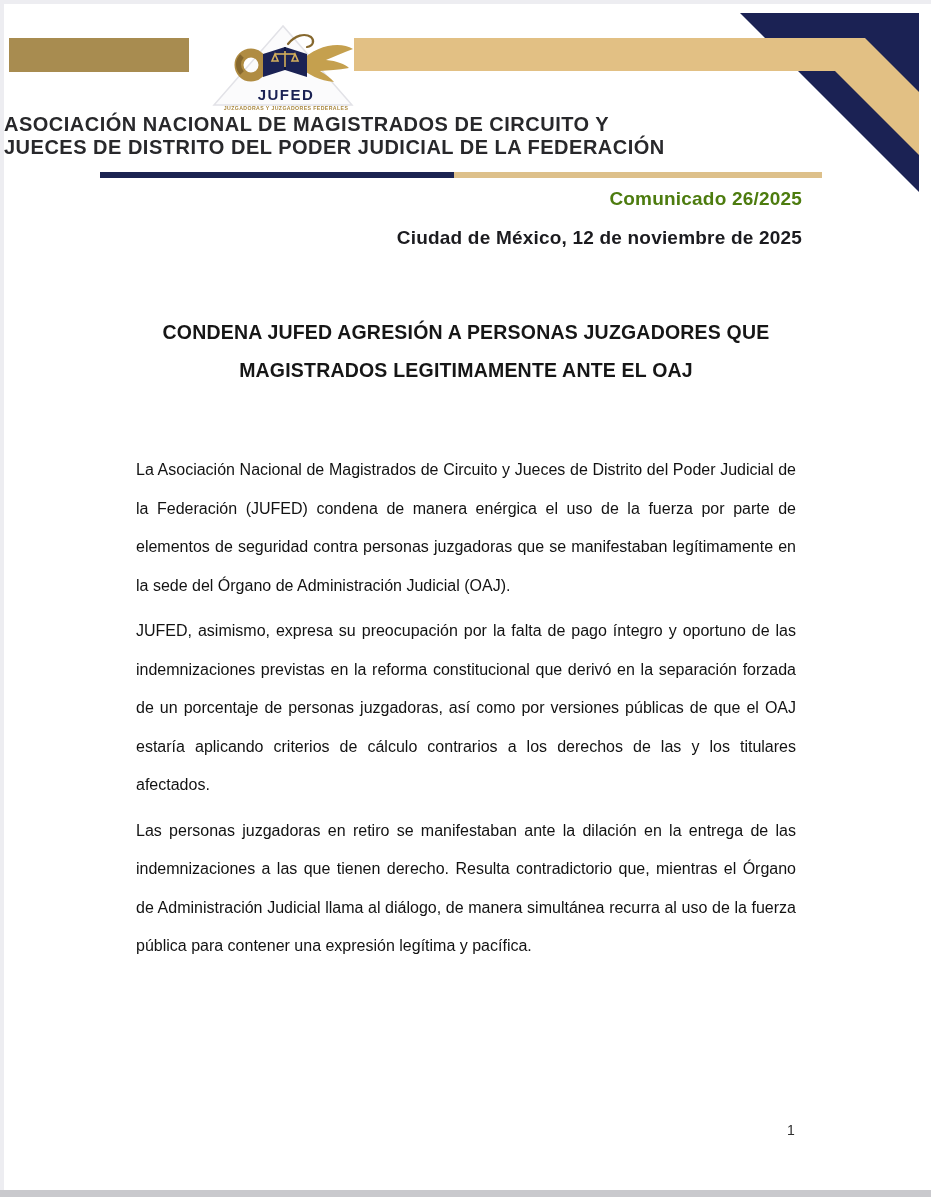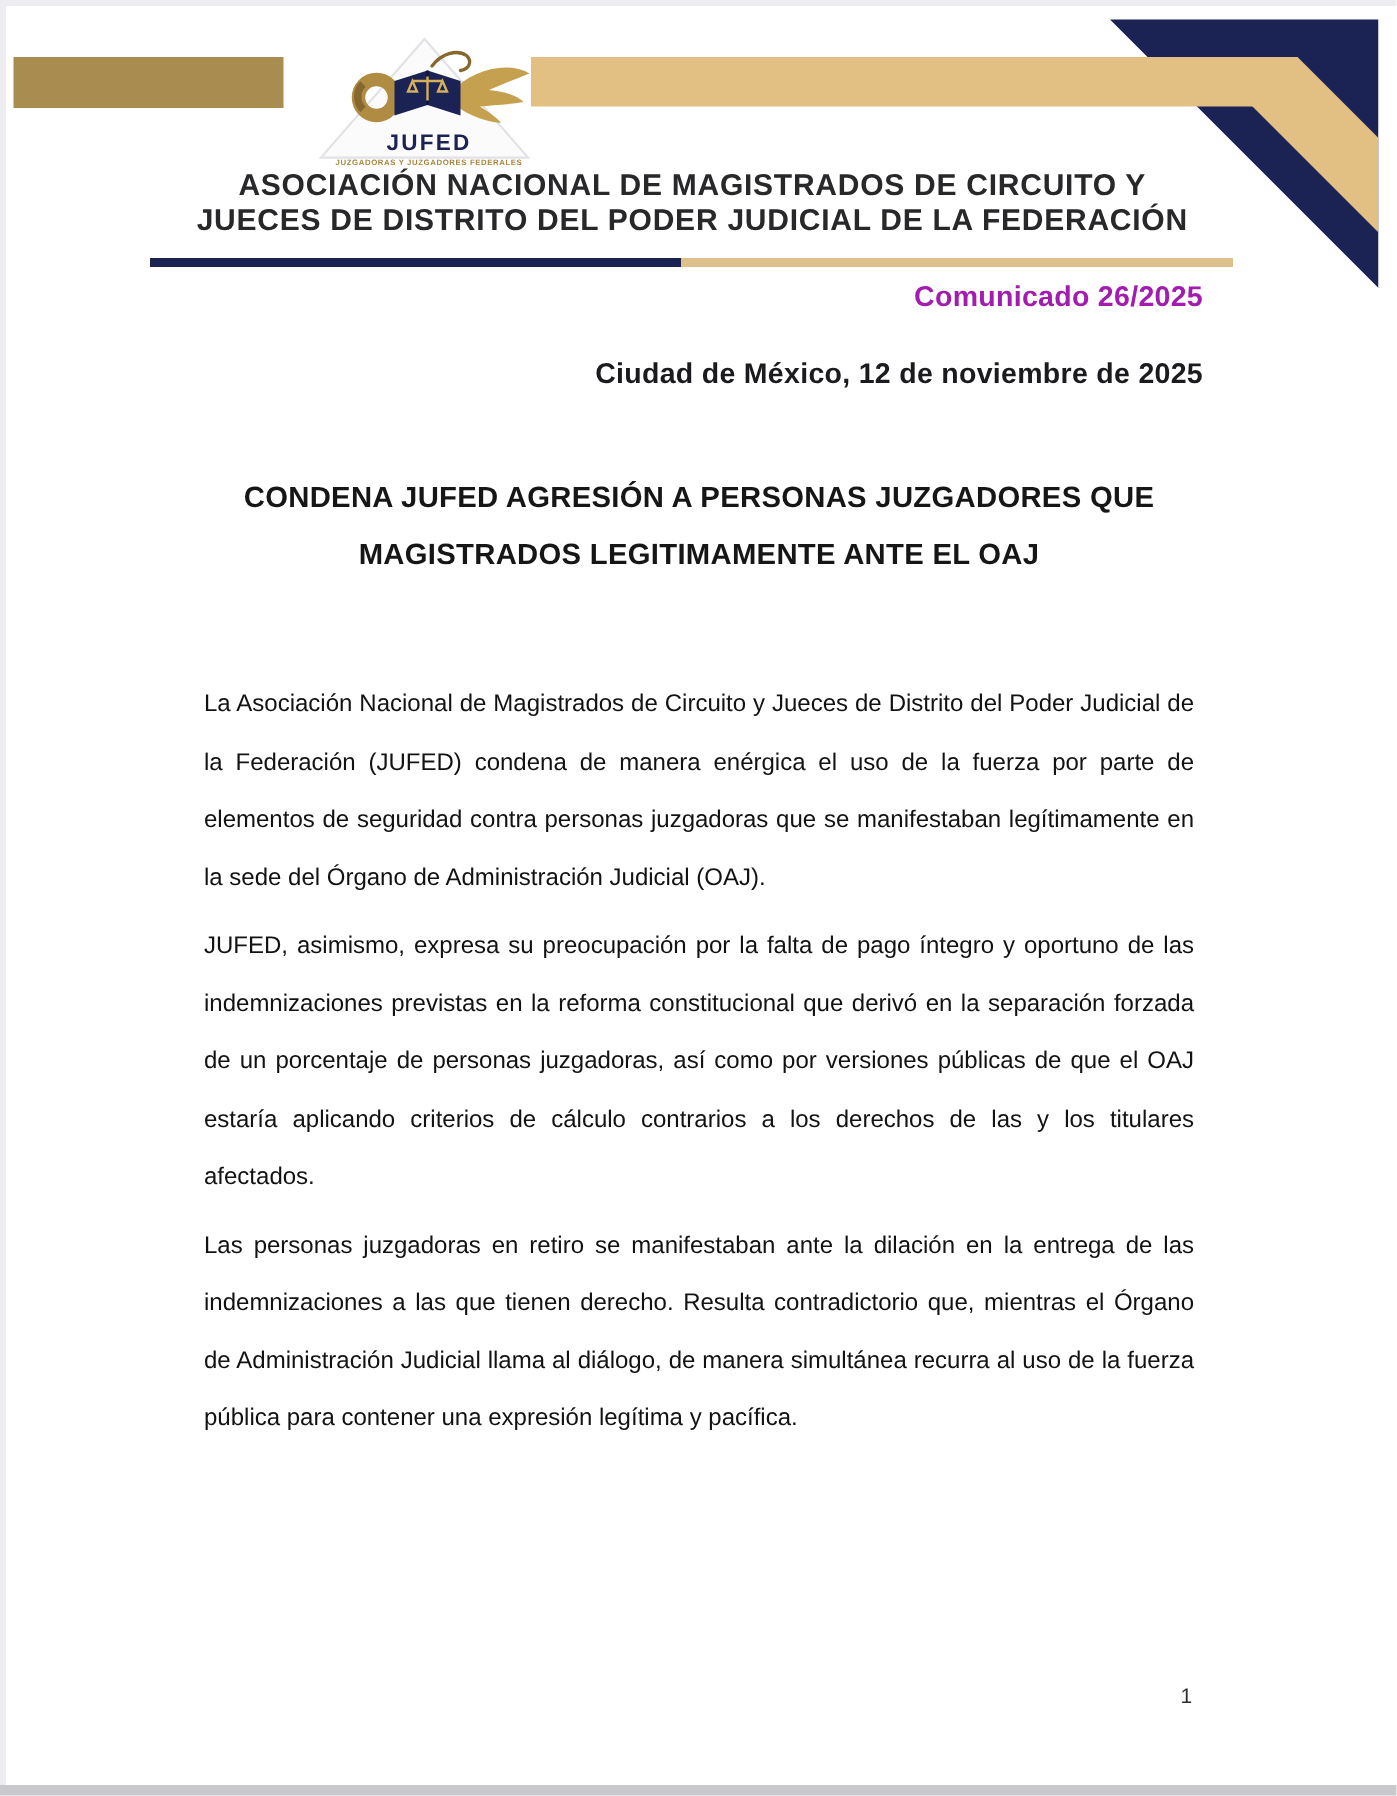--- a/index.html
+++ b/index.html
@@ -8,30 +8,30 @@
     font-family:"Liberation Sans", sans-serif;overflow:hidden;
   }
   .edge-left{position:absolute;left:0;top:0;width:8px;height:1190px;background:#ededf1;}
   .edge-top{position:absolute;left:0;top:0;width:931px;height:4px;background:#ededf1;}
   .edge-bottom{position:absolute;left:0;top:1190px;width:931px;height:7px;background:#c9c9cd;}
   .page{
     position:absolute;left:4px;top:4px;width:915px;height:1186px;background:#ffffff;
   }
   .hdr-svg{position:absolute;left:0;top:0;}
   .org-name{
-    position:absolute;left:0;top:109px;width:915px;text-align:center;
+    position:absolute;left:0;top:109px;width:915px;text-align:left;
     font-weight:bold;font-size:20px;line-height:23px;letter-spacing:0.5px;color:#28282b;
   }
   .comunicado{
     position:absolute;right:117px;top:184px;
-    font-weight:bold;font-size:19px;color:#a21caf;letter-spacing:0.2px;
+    font-weight:bold;font-size:19px;color:#4d7c0f;letter-spacing:0.2px;
   }
   .dateline{
     position:absolute;right:117px;top:223px;
-    font-weight:bold;font-size:19px;color:#1b1b1f;letter-spacing:0.2px;margin-top:12px;
+    font-weight:bold;font-size:19px;color:#1b1b1f;letter-spacing:0.2px;
   }
   .doc-title{
     position:absolute;left:132px;top:309px;width:660px;text-align:center;
     font-weight:bold;font-size:19.5px;line-height:38px;color:#161616;letter-spacing:0.2px;
   }
   .body-text{
     position:absolute;left:132px;top:447px;width:660px;
     font-size:16px;line-height:38.5px;color:#121212;text-align:justify;
   }
   .body-text p{margin:0 0 7px 0;}

